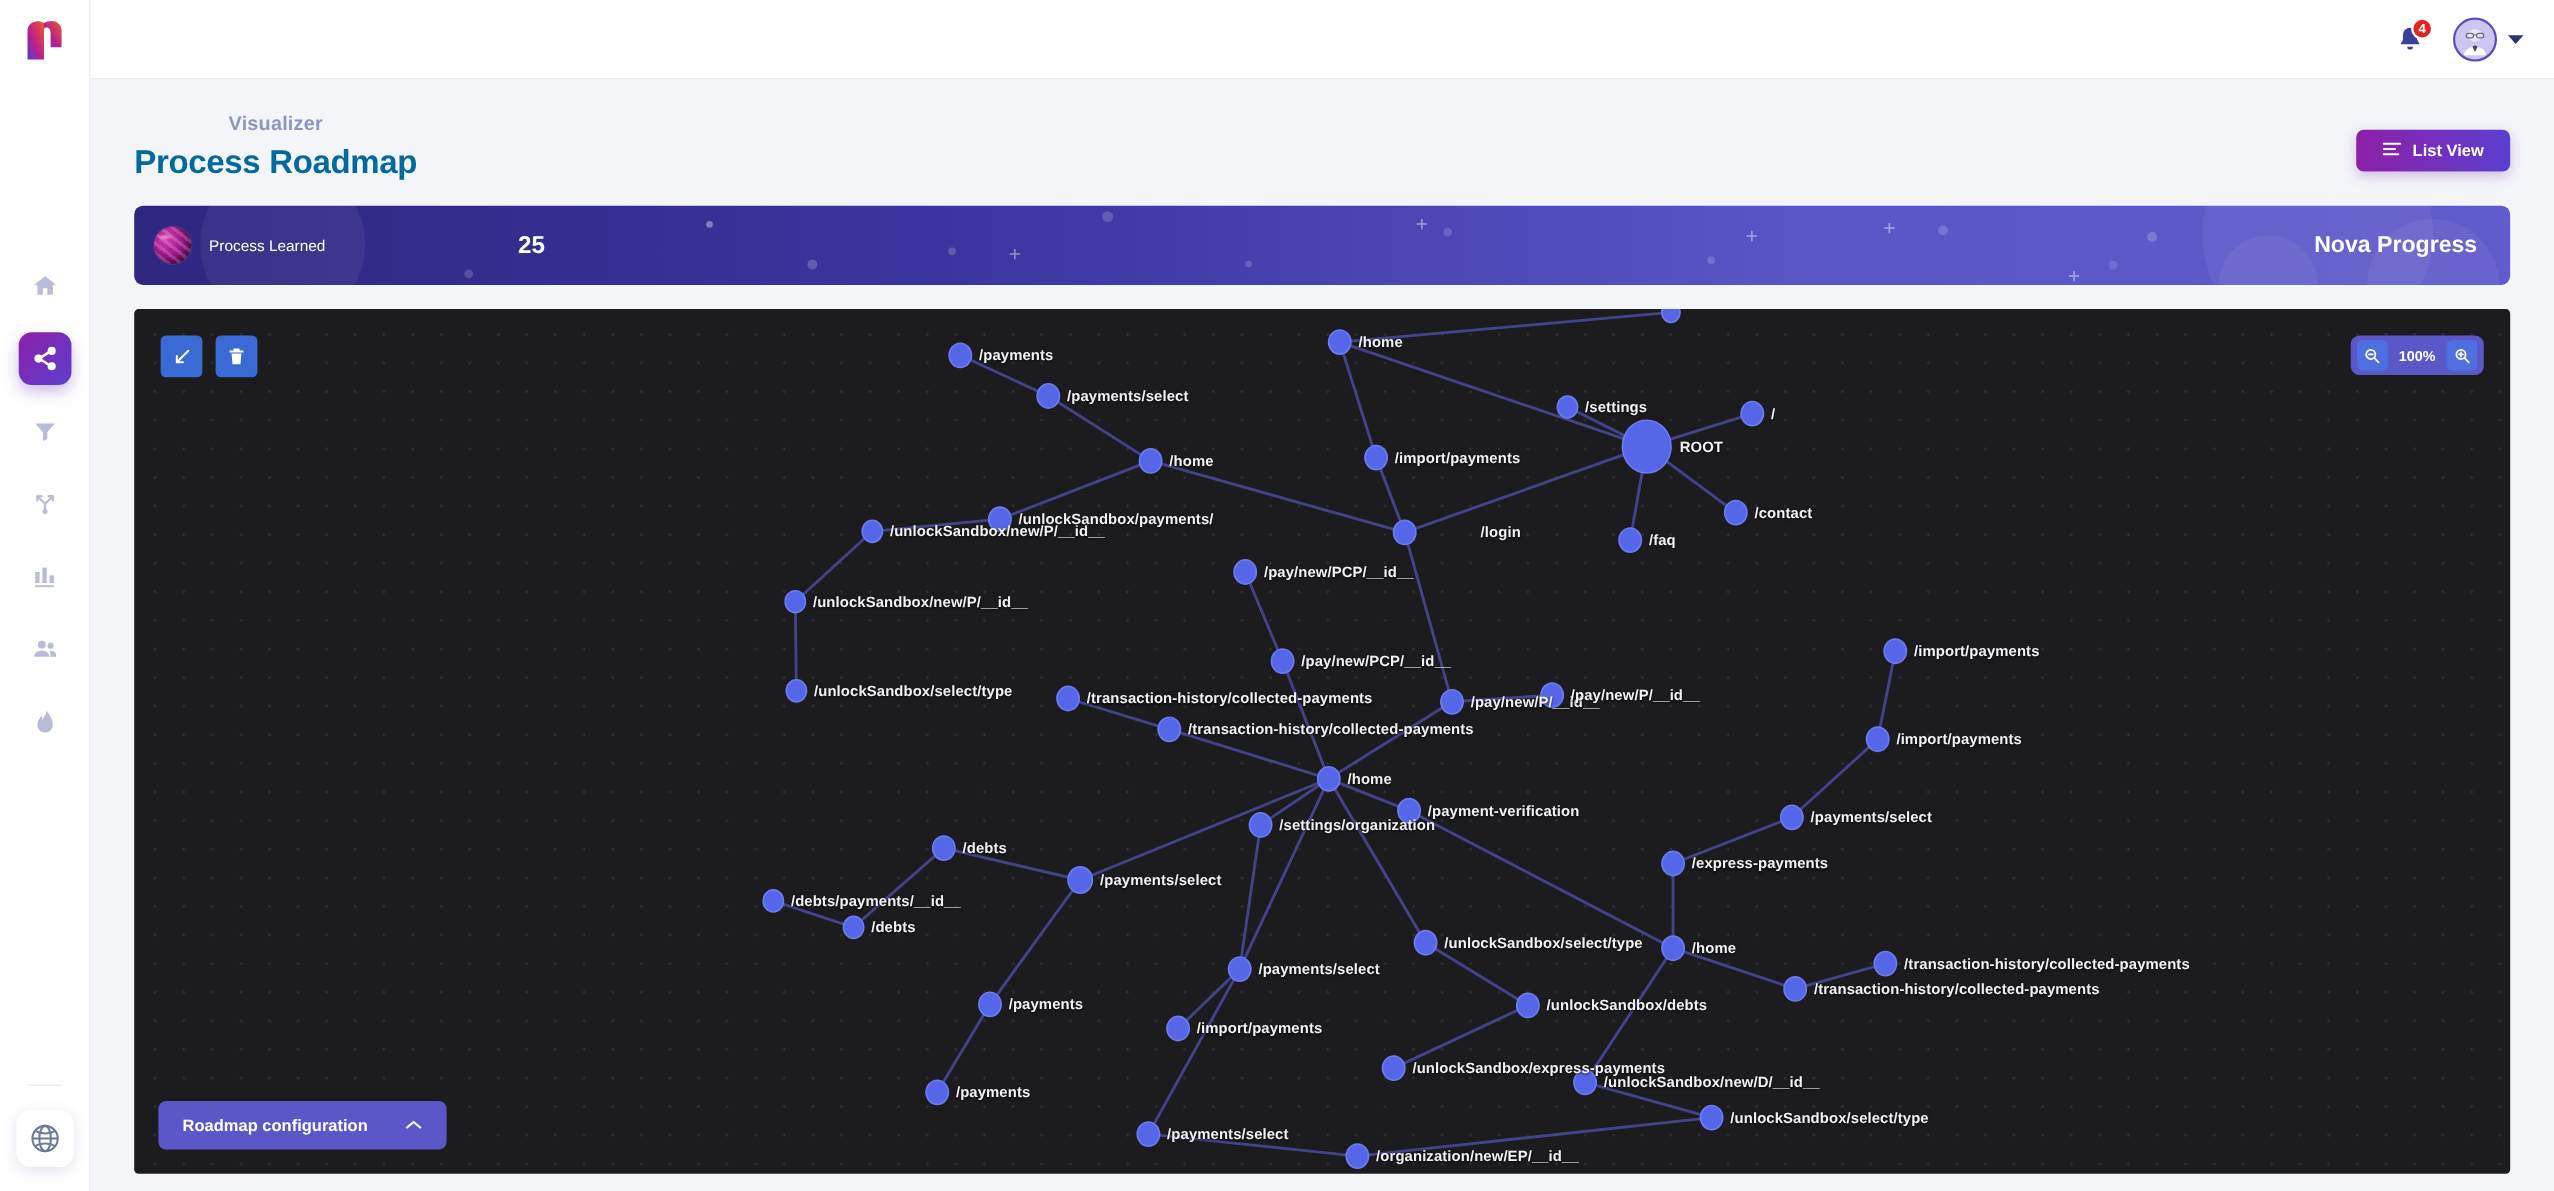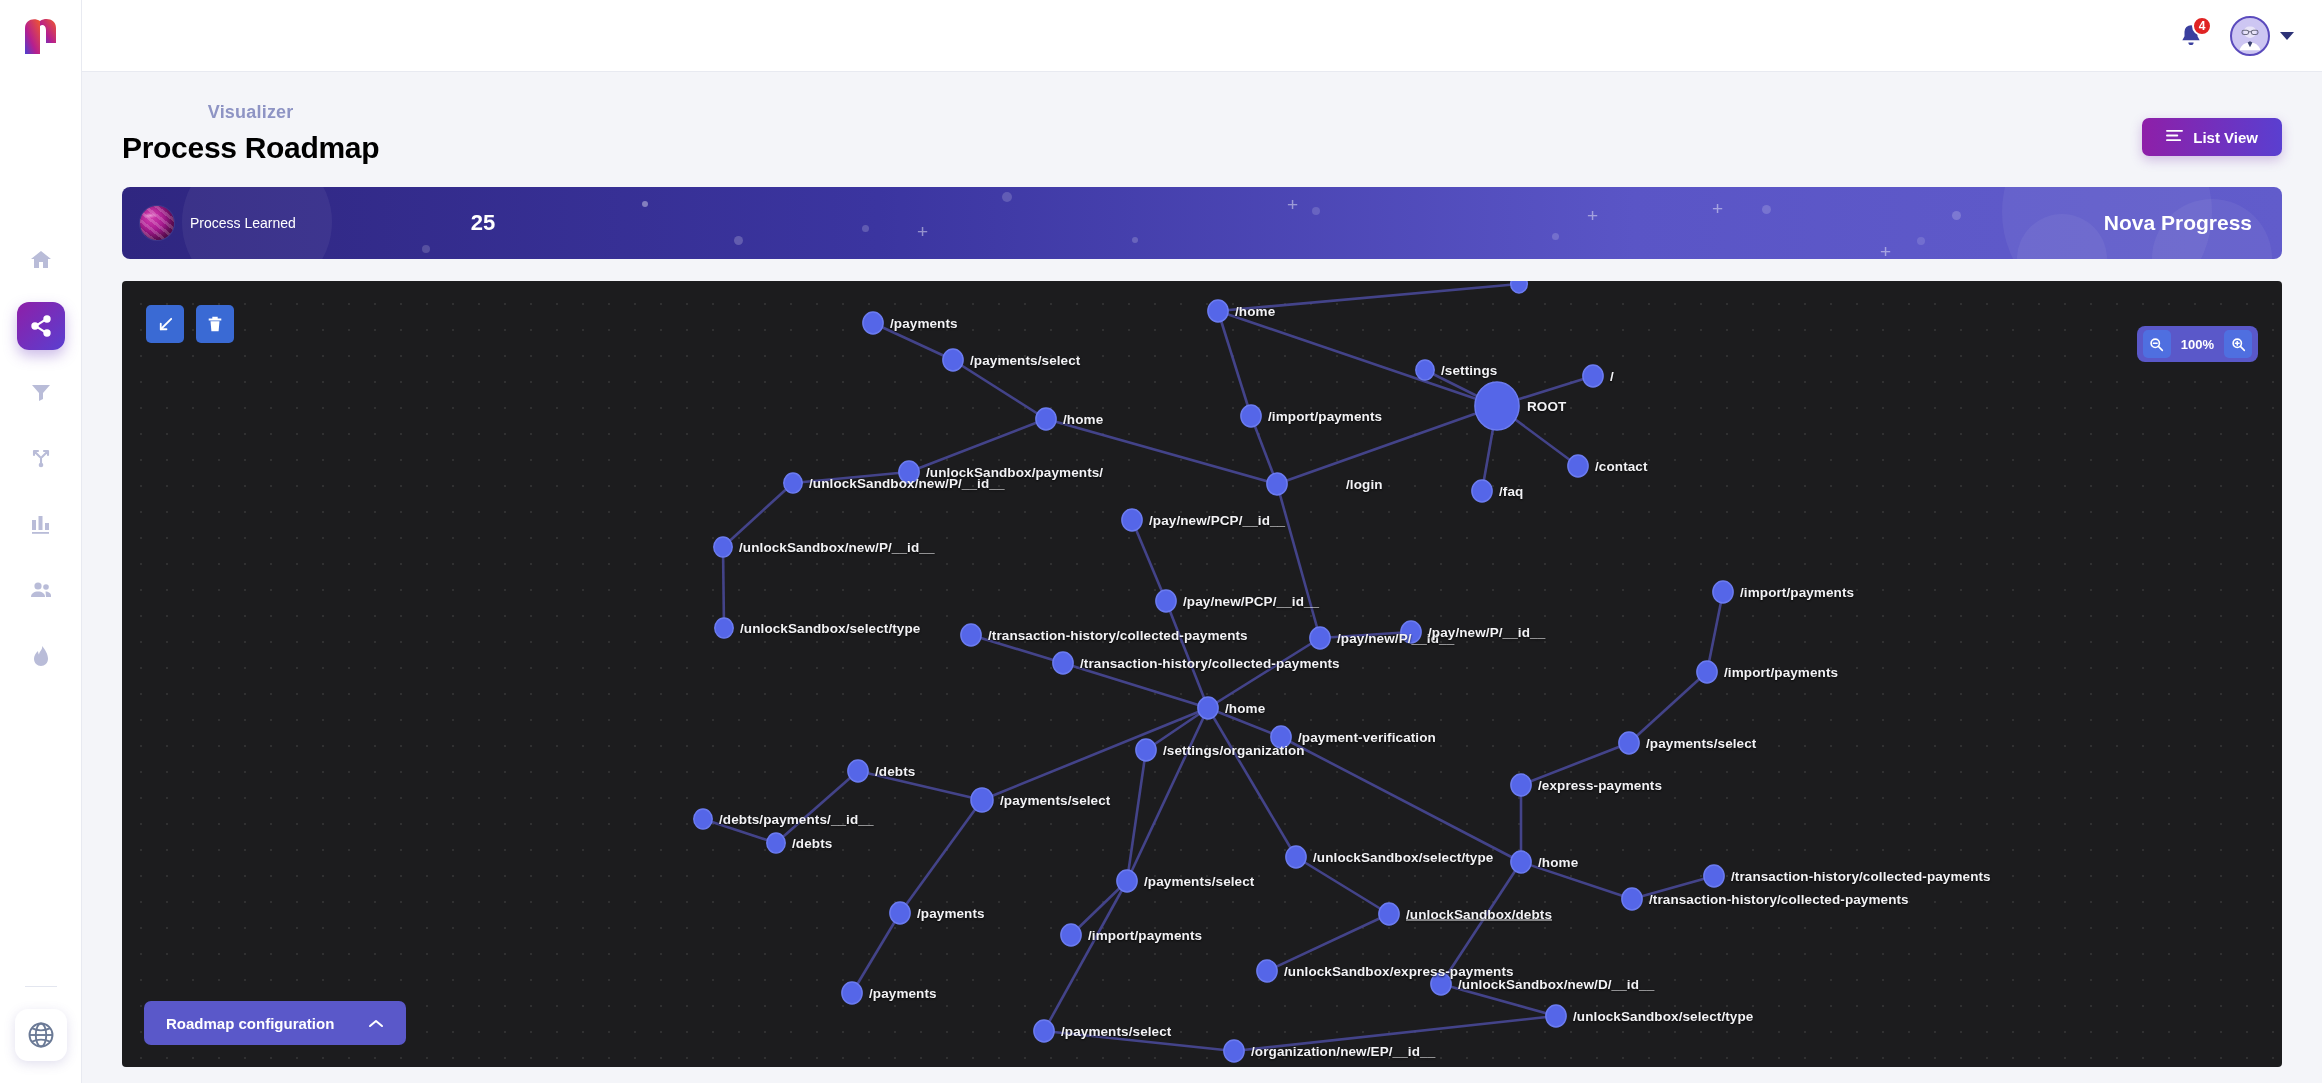--- a/index.html
+++ b/index.html
@@ -61,21 +61,21 @@
   .avatar-wrap { display:flex; align-items:center; gap:10px; }
   .avatar {
     width: 40px; height: 40px; border-radius:50%;
     background: #cdc6f2; border: 2px solid #5b4bbd;
     display:flex; align-items:center; justify-content:center; overflow:hidden;
   }
   .caret { width:0;height:0;border-left:7px solid transparent;border-right:7px solid transparent;border-top:8px solid #2d3277; }
 
   .page-head { padding: 30px 40px 0 40px; display:flex; align-items:flex-start; justify-content:space-between; }
   .crumb { font-size: 18px; color:#8e94c4; font-weight: 600; letter-spacing:.2px;text-align:center; }
-  .title { font-size: 30px; font-weight: 800; color:#000000; margin-top: 8px; letter-spacing:-.3px; }
+  .title { font-size: 30px; font-weight: 800; color:#0369a1; margin-top: 8px; letter-spacing:-.3px; }
   .list-view-btn {
     background: linear-gradient(90deg,#8e1fa8 0%, #5a3fd0 100%);
     color:#fff; border:none; border-radius: 7px;
     height: 38px; padding: 0 24px; display:flex; align-items:center; gap:10px;
     font-size: 15px; font-weight:700; cursor:pointer;
     box-shadow: 0 4px 12px rgba(110,40,170,.28); margin-top: 16px;
   }
 
   
   .banner {
@@ -124,21 +124,21 @@
 
   .tool-group { position:absolute; top: 24px; left: 24px; display:flex; gap: 12px; z-index:8; }
   .tool-btn {
     width: 38px; height: 38px; border-radius: 5px; background:#3a6ad4;
     display:flex; align-items:center; justify-content:center; color:#fff; cursor:pointer;
     border:none;
   }
   .zoom-group {
     position:absolute; top: 24px; right: 24px; height: 36px;
     background:#5a58c9; border-radius: 8px; display:flex; align-items:center;
-    gap: 6px; padding: 0 6px; z-index:8;margin-top:21px;
+    gap: 6px; padding: 0 6px; z-index:8;
   }
   .zoom-btn {
     width: 28px; height: 28px; border-radius:5px; background:#4f6fe0;
     display:flex;align-items:center;justify-content:center;color:#fff;cursor:pointer;border:none;
   }
   .zoom-val { color:#fff; font-size:13px; font-weight:700; padding: 0 4px; }
 
   .config-btn {
     position:absolute; left: 22px; bottom: 22px; height: 44px;
     background:#5a58c9; color:#fff; border:none; border-radius: 7px;
@@ -434,21 +434,21 @@
           <div class="nlabel" style="left: 1416px; top: 504px;">/express-payments</div>
           <div class="nlabel" style="left: 878px; top: 519px;">/payments/select</div>
           <div class="nlabel" style="left: 597px; top: 538px;">/debts/payments/__id__</div>
           <div class="nlabel" style="left: 670px; top: 562px;">/debts</div>
           <div class="nlabel" style="left: 1191px; top: 576px;">/unlockSandbox/select/type</div>
           <div class="nlabel" style="left: 1416px; top: 581px;">/home</div>
           <div class="nlabel" style="left: 1609px; top: 595px;">/transaction-history/collected-payments</div>
           <div class="nlabel" style="left: 1527px; top: 618px;">/transaction-history/collected-payments</div>
           <div class="nlabel" style="left: 1022px; top: 600px;">/payments/select</div>
           <div class="nlabel" style="left: 795px; top: 632px;">/payments</div>
-          <div class="nlabel" style="left: 1284px; top: 633px; text-decoration: underline;">/unlockSandbox/debts</div>
+          <div class="nlabel" style="left: 1284px; top: 633px;">/unlockSandbox/debts</div>
           <div class="nlabel" style="left: 966px; top: 654px;">/import/payments</div>
           <div class="nlabel" style="left: 1162px; top: 690px;">/unlockSandbox/express-payments</div>
           <div class="nlabel" style="left: 1336px; top: 703px;">/unlockSandbox/new/D/__id__</div>
           <div class="nlabel" style="left: 747px; top: 712px;">/payments</div>
           <div class="nlabel" style="left: 1451px; top: 735px;">/unlockSandbox/select/type</div>
           <div class="nlabel" style="left: 939px; top: 750px;">/payments/select</div>
           <div class="nlabel" style="left: 1129px; top: 770px;">/organization/new/EP/__id__</div>
         </div>
 
       <div class="tool-group">

